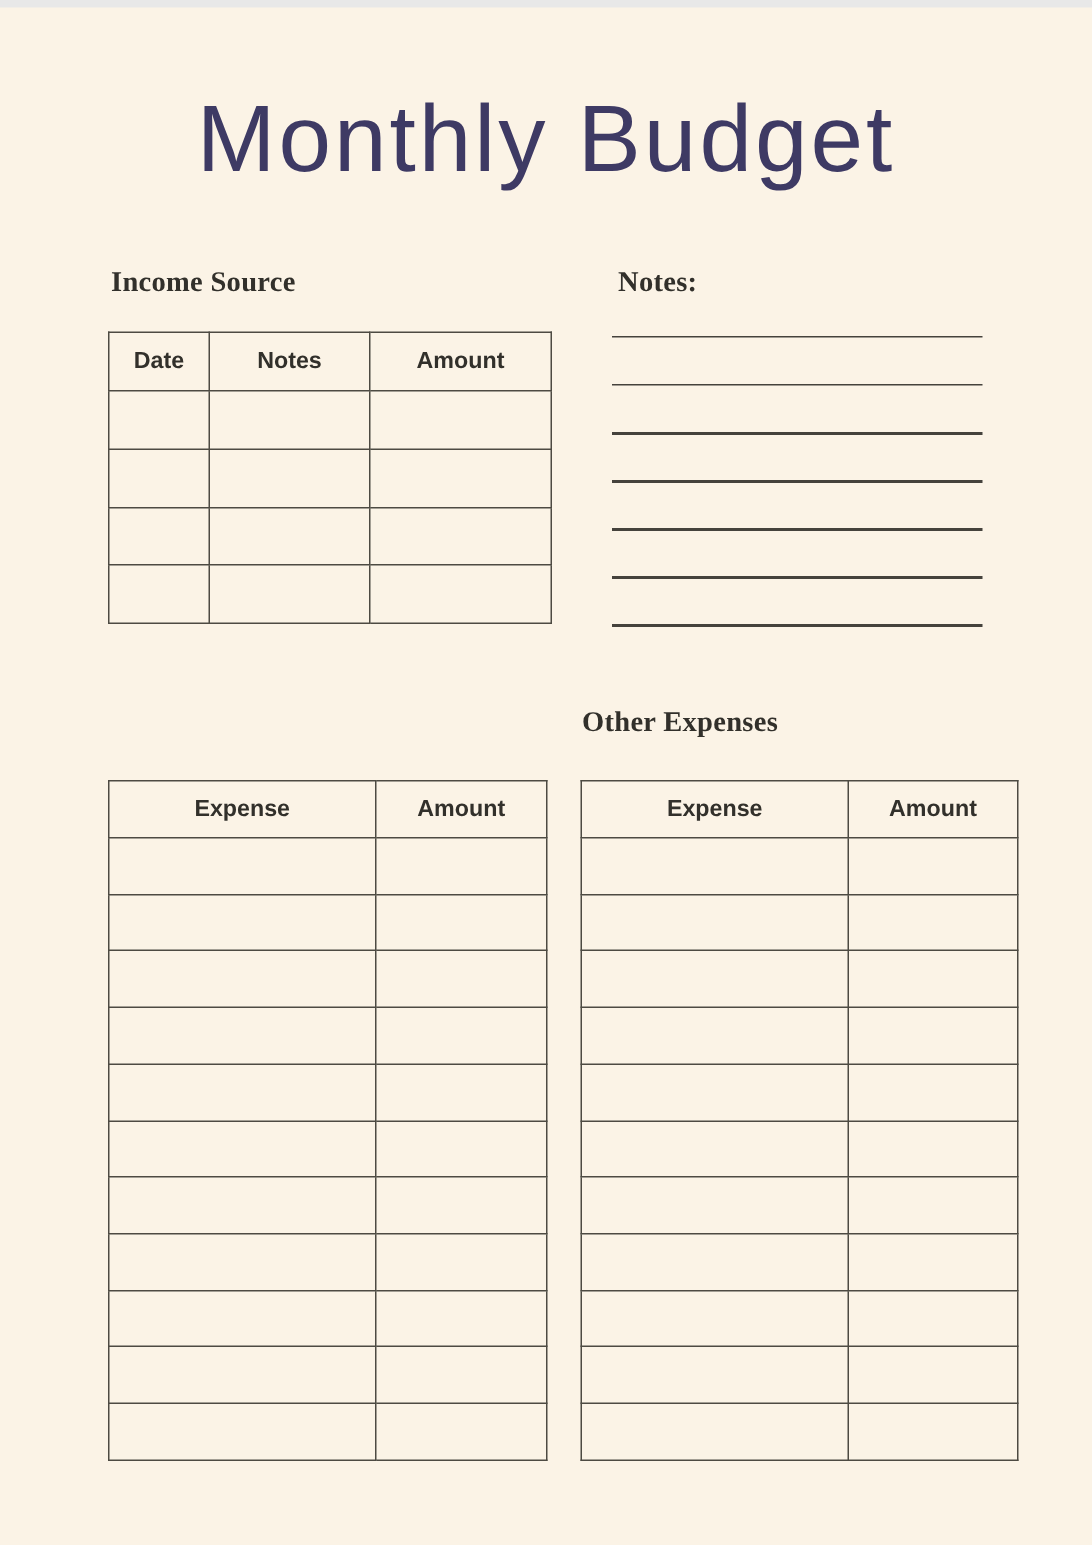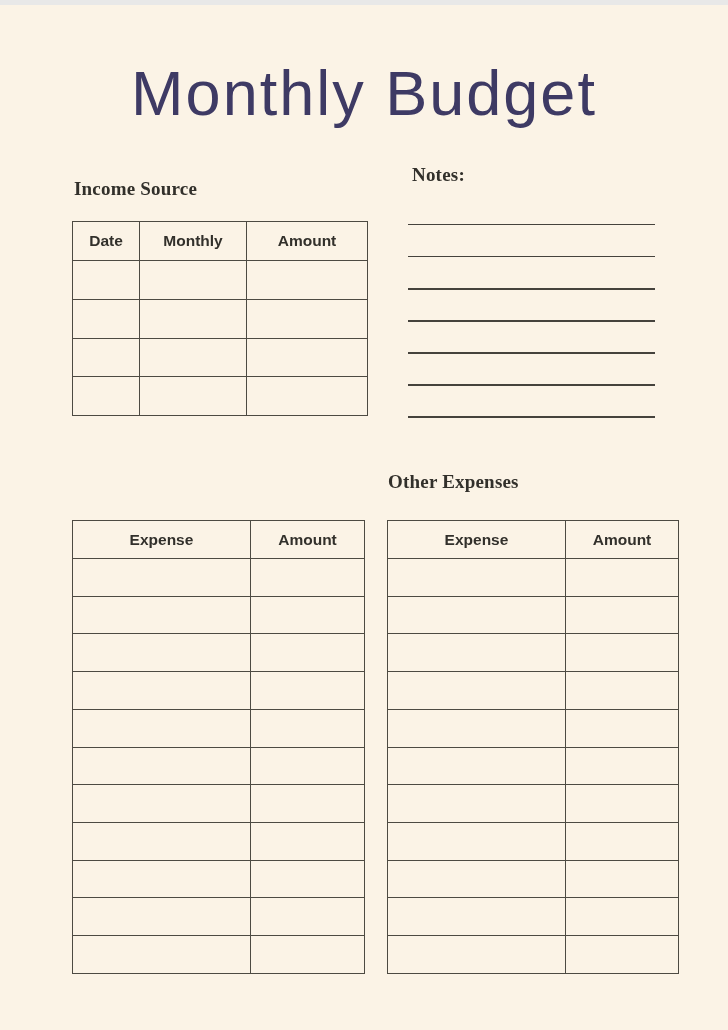--- a/index.html
+++ b/index.html
@@ -33,21 +33,21 @@
   .section-heading{
     position:absolute;
     font-size:19px;
     font-weight:600;
     letter-spacing:0.2px;
     color:var(--text);
     white-space:nowrap;
     font-family:Liberation Serif, serif;
   }
   #income-heading{left:74px;top:173px;}
-  #notes-heading{left:412px;top:159px;text-align:right;}
+  #notes-heading{left:412px;top:173px;text-align:right;}
   #fixed-heading{left:74px;top:466px;}
   #other-heading{left:388px;top:466px;}
 
   table{
     position:absolute;
     border-collapse:collapse;
     table-layout:fixed;
     background:transparent;
   }
   th,td{
@@ -91,21 +91,21 @@
 
   <table id="income-table">
     <colgroup>
       <col style="width:67px">
         <col style="width:107px">
         <col style="width:121px">
     </colgroup>
     <thead>
       <tr>
         <th>Date</th>
-        <th>Monthly</th>
+        <th>Notes</th>
         <th>Amount</th>
       </tr>
     </thead>
     <tbody>
         <tr>
           <td></td>
           <td></td>
           <td></td>
         </tr>
         <tr>

